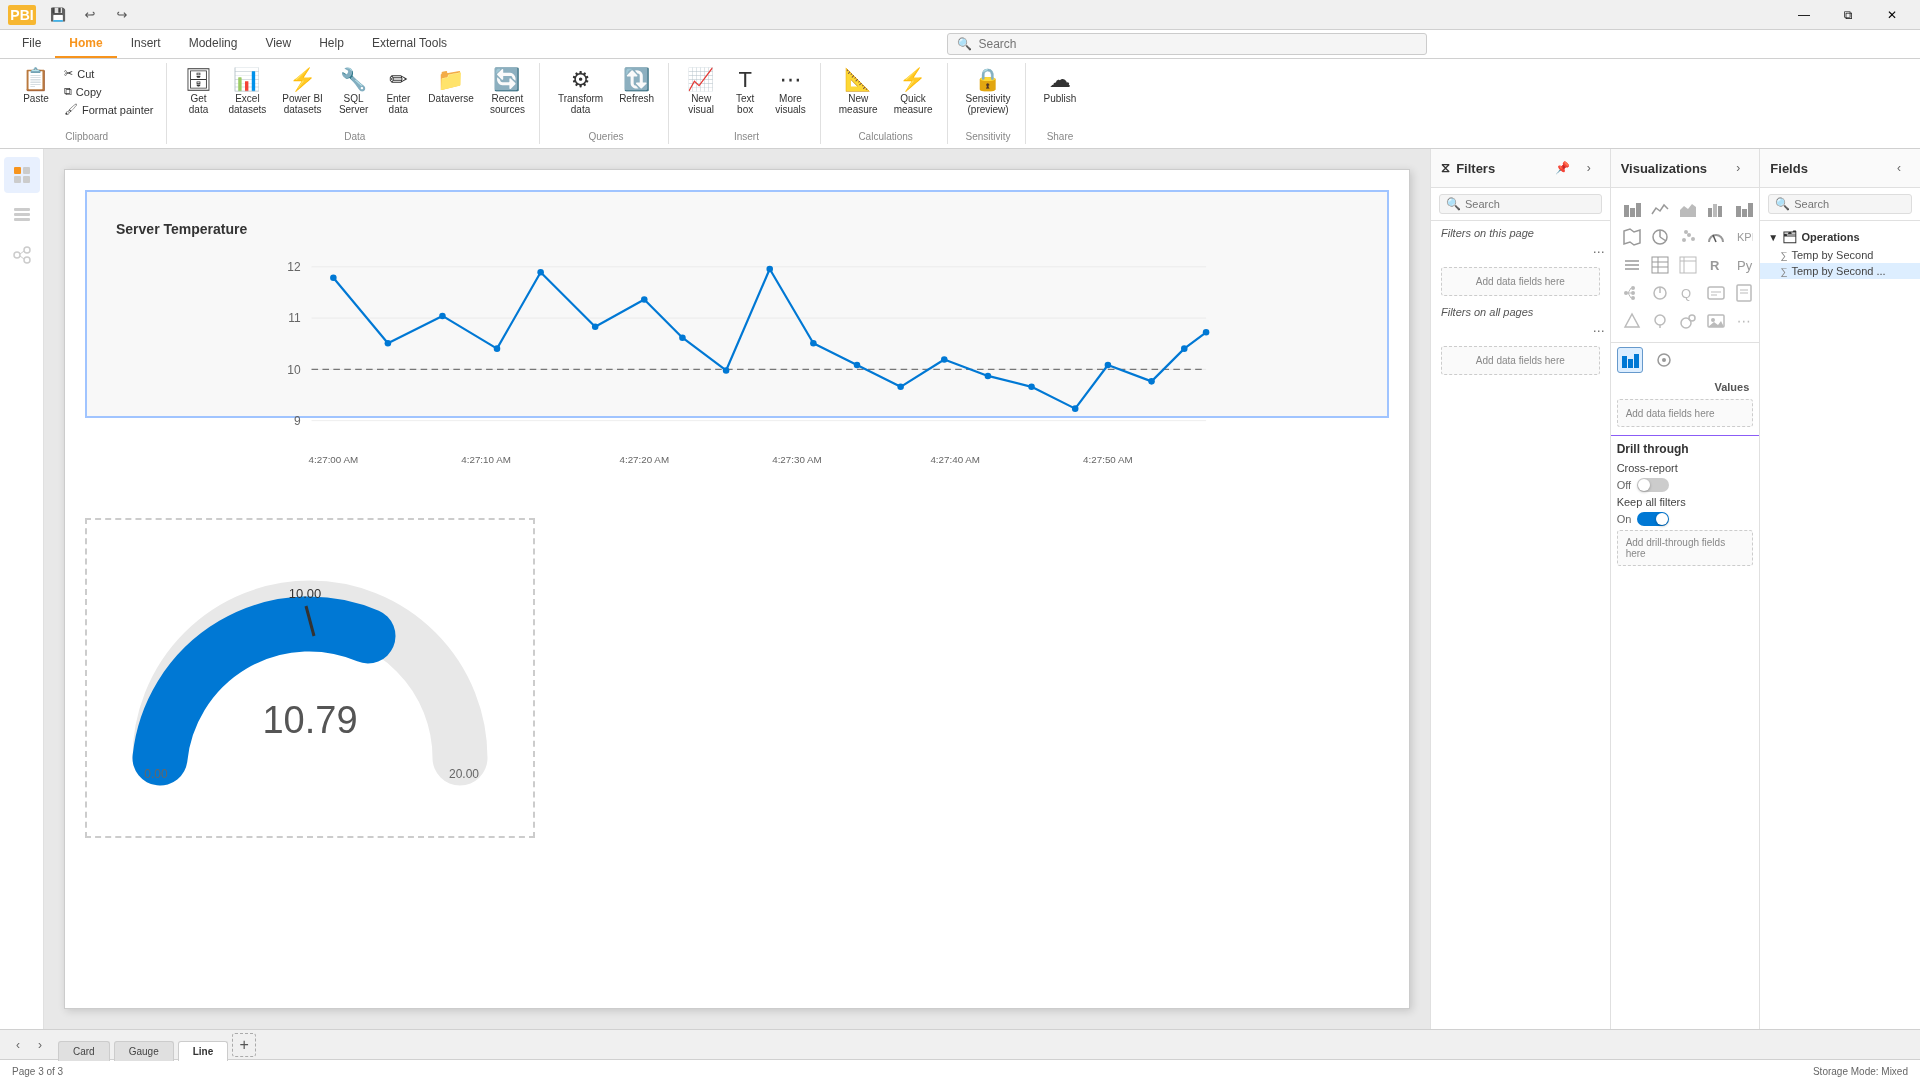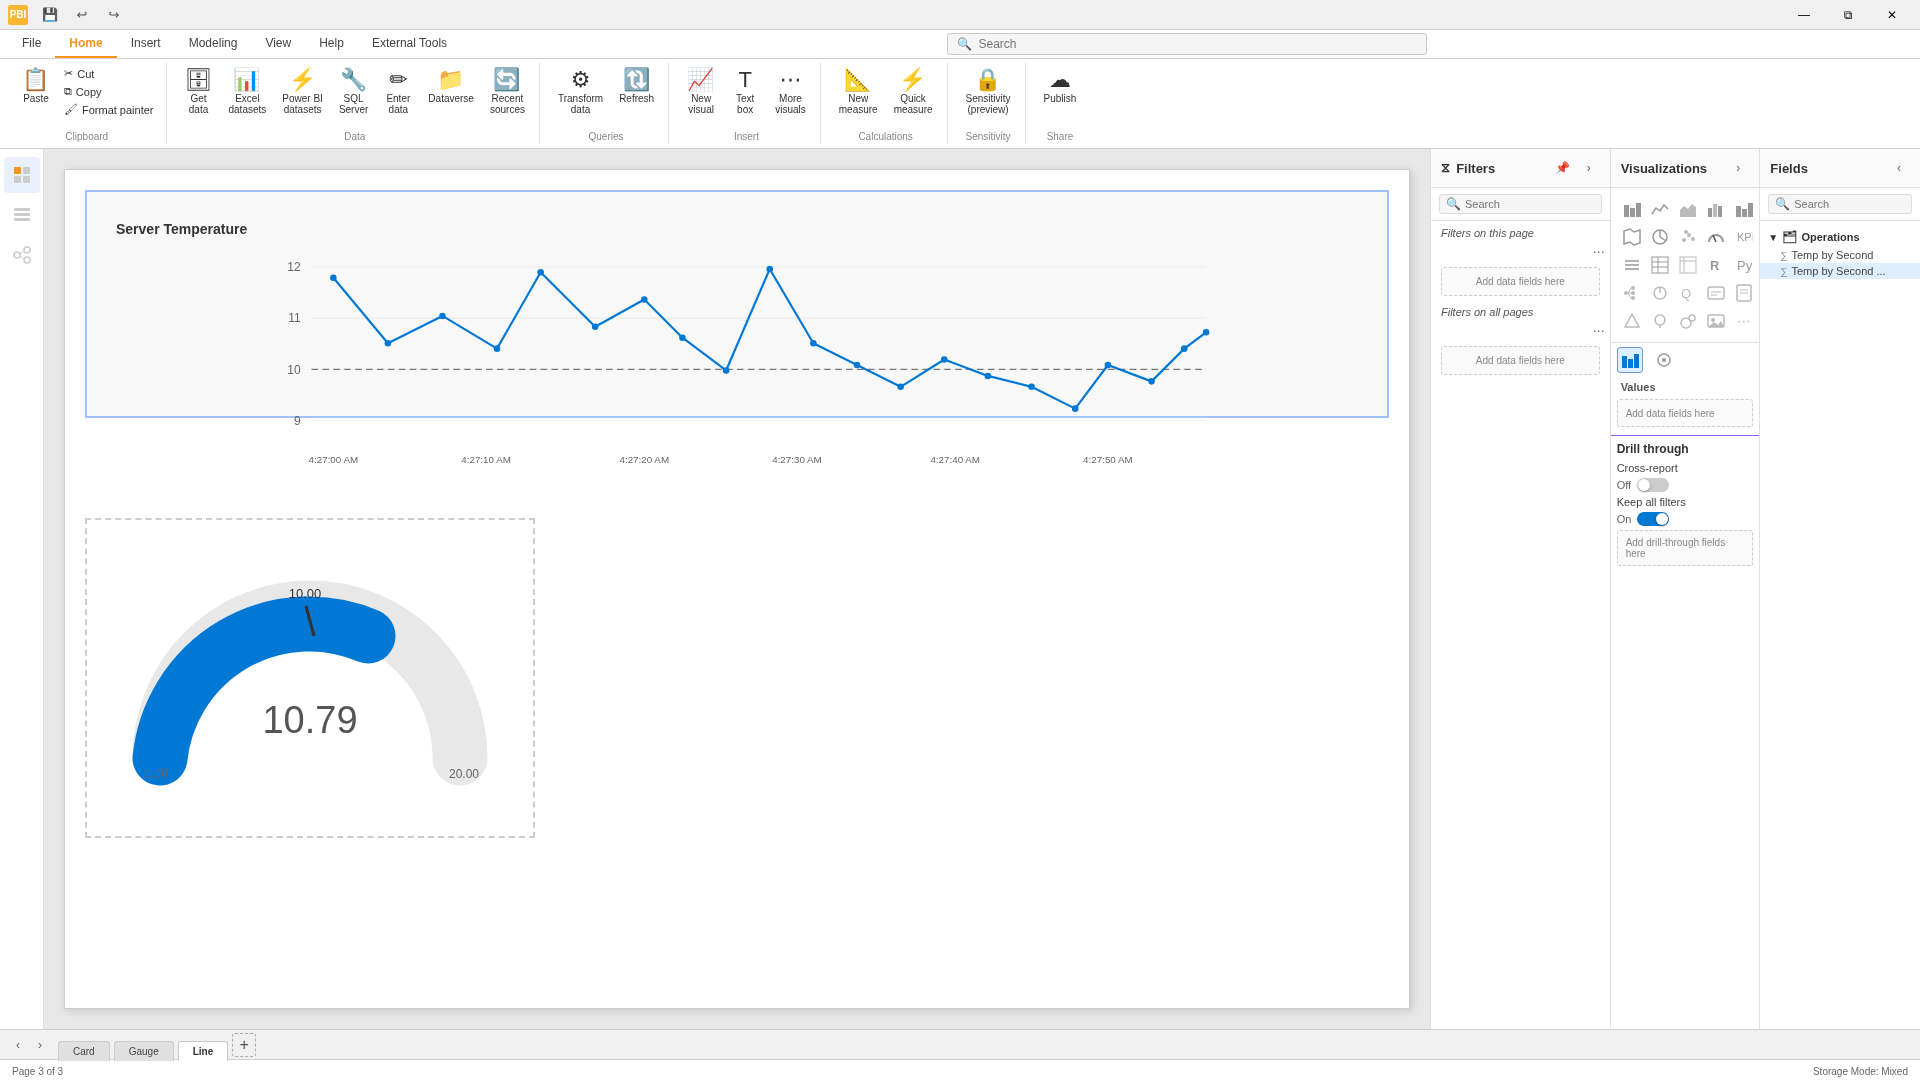--- a/index.html
+++ b/index.html
@@ -14,21 +14,21 @@
       justify-content: space-between;
       padding: 0 8px;
       border-bottom: 1px solid #d0d0d0;
     }
     .title-bar-left { display: flex; align-items: center; gap: 8px; }
     .title-bar-title { font-size: 12px; color: #333; flex: 1; text-align: center; }
     .title-bar-controls { display: flex; gap: 4px; }
     .title-bar-btn { width: 40px; height: 30px; border: none; background: transparent; cursor: pointer; font-size: 12px; display: flex; align-items: center; justify-content: center; }
     .quick-access { display: flex; gap: 4px; align-items: center; }
     .qa-btn { width: 28px; height: 28px; border: none; background: transparent; cursor: pointer; display: flex; align-items: center; justify-content: center; color: #555; font-size: 13px; }
-    .app-icon { width: 20px; height: 20px; background: #f7b731; display: flex; align-items: center; justify-content: center; font-size: 10px; font-weight: bold; color: white; border-radius: 2px; }
+    .app-icon { width: 28px; height: 20px; background: #f7b731; display: flex; align-items: center; justify-content: center; font-size: 14px; font-weight: bold; color: white; border-radius: 2px; }
 
     
     .ribbon-tabs {
       display: flex;
       background: #fff;
       border-bottom: 1px solid #d0d0d0;
       padding: 0 8px;
     }
     .ribbon-tab {
       padding: 6px 14px;
@@ -237,21 +237,21 @@
     .panel-drop-area { margin: 4px 10px; padding: 8px; border: 1px dashed #ccc; border-radius: 3px; font-size: 10px; color: #888; text-align: center; background: #fafafa; }
     .viz-icon-btn { width: 26px; height: 26px; display: flex; align-items: center; justify-content: center; border-radius: 3px; cursor: pointer; font-size: 14px; color: #555; border: 1px solid transparent; }
     .viz-icon-btn.active { background: #ddeeff; border-color: #6699cc; }
 
     
     .fields-tree { padding: 4px 0; }
     .fields-group { padding: 2px 0; }
     .fields-group-header { display: flex; align-items: center; padding: 3px 8px; cursor: pointer; gap: 4px; font-size: 11px; font-weight: 600; color: #333; }
     .fields-item { display: flex; align-items: center; padding: 2px 8px 2px 20px; cursor: pointer; gap: 4px; font-size: 11px; color: #444; }
     .fields-item.selected { background: #ddeeff; }
-    .build-section-title { font-size: 11px; color: #555; font-weight: 600; margin-bottom: 4px; padding: 2px 4px; }
+    .build-section-title { font-size: 11px; color: #555; font-weight: 600; margin-bottom: 4px; padding: 2px 4px; text-align: right; }
     .build-drop { padding: 6px 8px; border: 1px dashed #ccc; border-radius: 3px; font-size: 10px; color: #888; background: #fafafa; min-height: 28px; display: flex; align-items: center; }
     .drill-through-section { padding: 6px; border-top: 1px solid #8b5cf6; margin-top: 4px; }
     .drill-title { font-size: 12px; font-weight: 600; color: #333; margin-bottom: 6px; }
     .drill-item { font-size: 11px; color: #444; margin-bottom: 4px; }
     .toggle-row { display: flex; align-items: center; gap: 6px; margin-bottom: 4px; }
     .toggle {
       width: 32px; height: 14px; border-radius: 7px; border: none; cursor: pointer; position: relative; display: flex; align-items: center;
     }
     .toggle.off { background: #ccc; }
     .toggle.on { background: #0078d4; }

